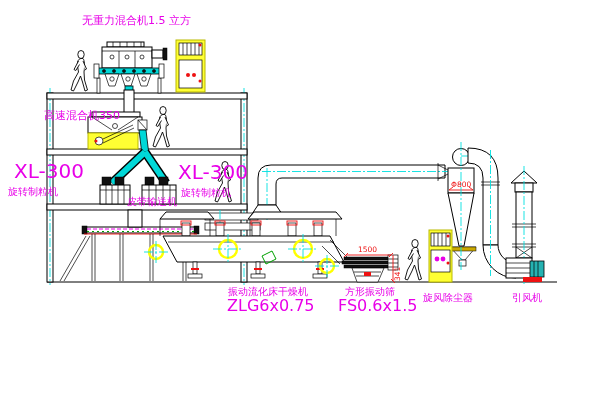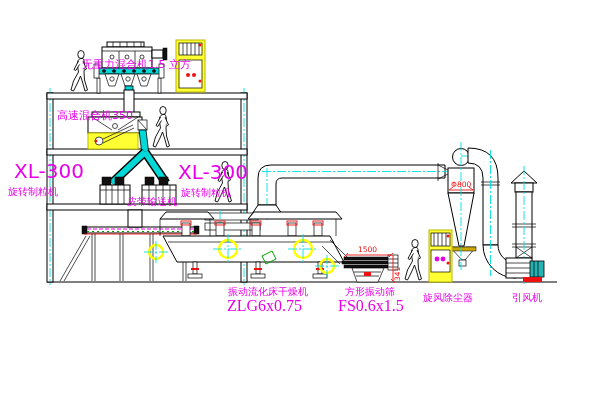--- a/index.html
+++ b/index.html
@@ -3,21 +3,21 @@
 <meta charset="utf-8">
 <style>
   html,body{margin:0;padding:0;background:#fff;}
   .canvas{position:relative;width:600px;height:403px;background:#fff;overflow:hidden;
           font-family:"DejaVu Sans",sans-serif;}
   .canvas svg{position:absolute;left:0;top:0;}
   .lbl{position:absolute;color:#e800e8;white-space:nowrap;line-height:1;}
   .lbl-sm{font-size:10px;}
   .lbl-md{font-size:11px;}
   .lbl-model{font-size:20px;letter-spacing:0px;}
-  .lbl-model2{font-size:16px;font-family:Liberation Serif, serif;}
+  .lbl-model2{font-size:16px;}
   .title-cn{position:absolute;color:#c23040;font-size:13px;white-space:nowrap;line-height:1;}
   .title-cap{position:absolute;color:#c23040;font-size:26px;white-space:nowrap;line-height:1;}
   
   .k{stroke:#000;fill:none;stroke-width:1;}
   .kt{stroke:#000;fill:none;stroke-width:0.7;}
   .w{stroke:#000;fill:#fff;stroke-width:1;}
   .wt{stroke:#000;fill:#fff;stroke-width:0.7;}
   .blk{fill:#111;stroke:#000;stroke-width:0.5;}
   .cl{stroke:#00e0e0;fill:none;stroke-width:0.9;stroke-dasharray:9 2 2 2;}
   .teal{fill:#00d8d8;stroke:#000;stroke-width:0.8;}
@@ -325,22 +325,22 @@
   <use href="#worker" transform="translate(152,106)"></use>
   <use href="#worker" transform="translate(214,161)"></use>
   <use href="#worker" transform="translate(404,239)"></use>
 
   <text x="358" y="252" class="dim">1500</text>
   <text transform="translate(400,281) rotate(-90)" class="dim">341</text>
   <text x="451" y="187" class="dim" font-size="6.5">Φ800</text>
 </svg>
 
 
-<div class="lbl lbl-md" style="left:82px;top:15px;margin-top:44px;">无重力混合机1.5 立方</div>
-<div class="lbl lbl-md" style="left:57px;top:110px;text-align:right;">高速混合机350</div>
+<div class="lbl lbl-md" style="left:82px;top:15px;">无重力混合机1.5 立方</div>
+<div class="lbl lbl-md" style="left:44px;top:110px;text-align:right;">高速混合机350</div>
 
 <div class="lbl lbl-model" style="left:14px;top:161px;">XL-300</div>
 <div class="lbl lbl-sm" style="left:8px;top:187px;">旋转制粒机</div>
 <div class="lbl lbl-model" style="left:178px;top:162px;">XL-300</div>
 <div class="lbl lbl-sm" style="left:181px;top:188px;">旋转制粒机</div>
 
 <div class="lbl lbl-sm" style="left:127px;top:197px;">皮带输送机</div>
 
 <div class="lbl lbl-sm" style="left:228px;top:287px;">振动流化床干燥机</div>
 <div class="lbl lbl-model2" style="left:227px;top:298px;">ZLG6x0.75</div>

